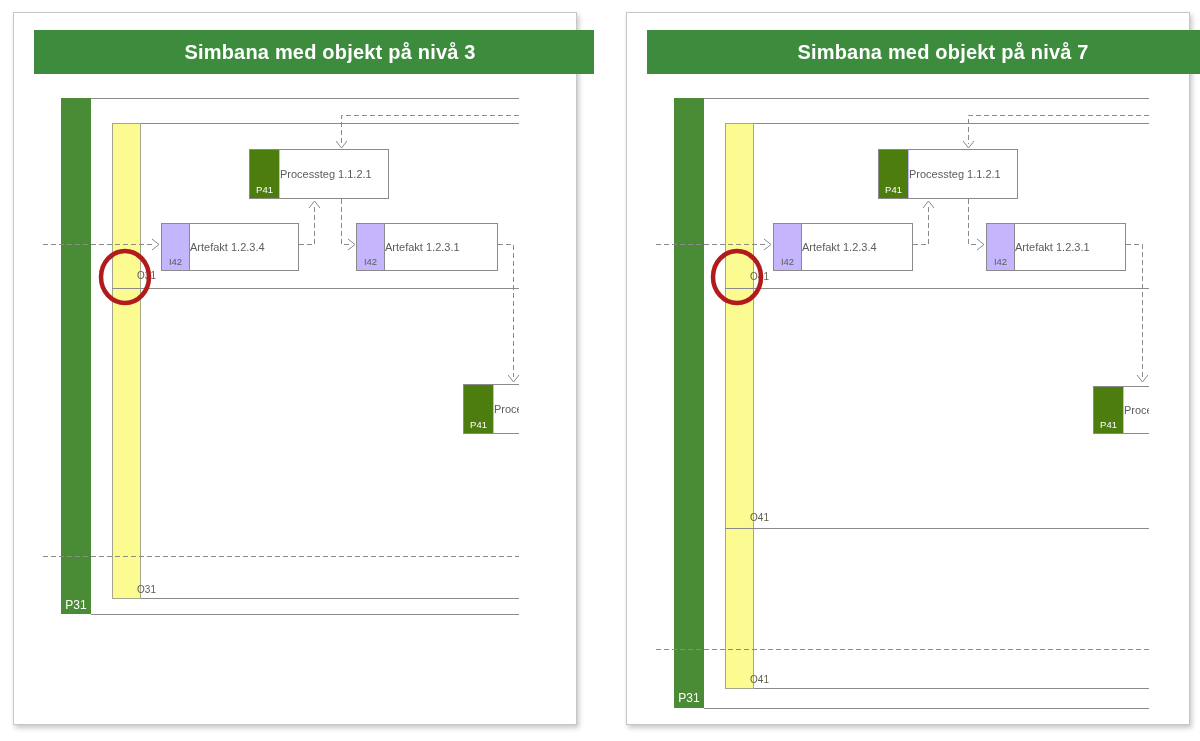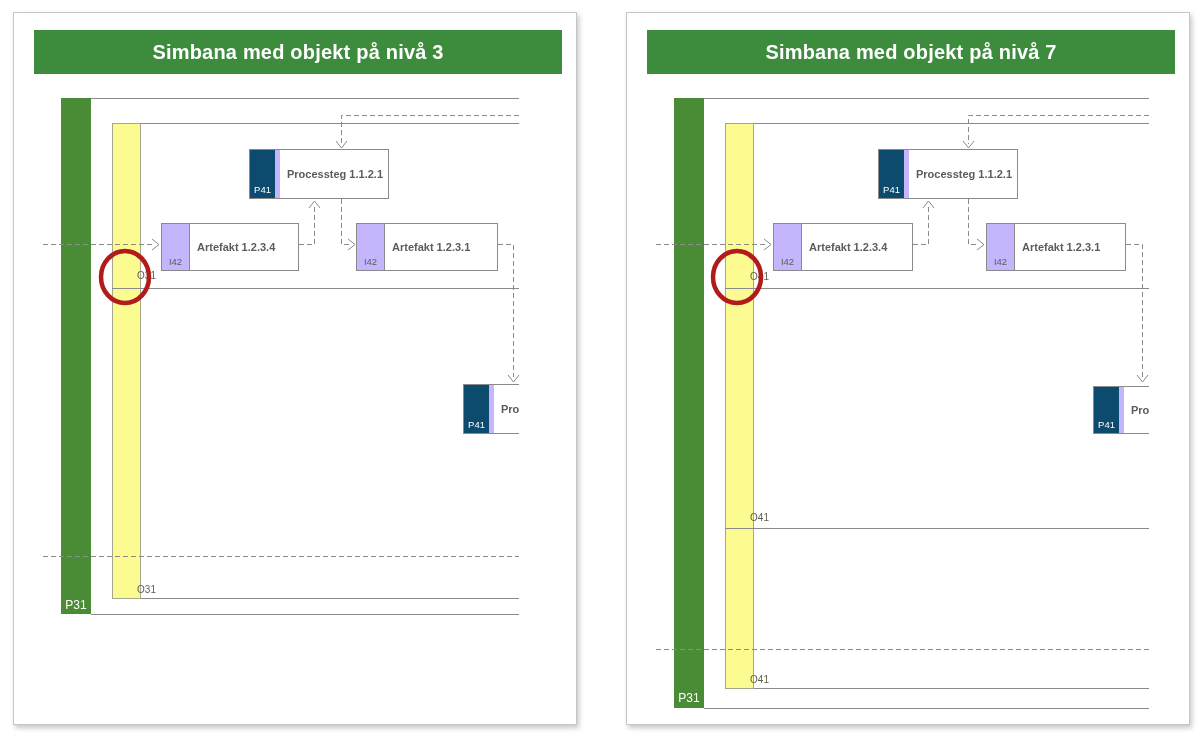--- a/index.html
+++ b/index.html
@@ -12,21 +12,21 @@
     position:absolute;top:12px;width:562px;height:711px;
     background:#fff;border:1px solid #c6c6c6;
     box-shadow:2px 3px 5px rgba(0,0,0,.22);
   }
   .card.left{left:13px}
   .card.right{left:626px}
 
   .titlebar{
     position:absolute;left:20px;top:17px;width:528px;height:44px;
     background:#3D8B3D;color:#fff;font-weight:bold;font-size:20px;
-    display:flex;align-items:center;justify-content:center;letter-spacing:.2px;
+    display:flex;align-items:center;justify-content:center;letter-spacing:.2px;padding-left:32px;
   }
 
   .bar-green{position:absolute;left:47px;top:85px;width:30px;background:#4A8C36;z-index:0}
   .left  .bar-green{height:516px}
   .right .bar-green{height:610px}
 
   .lane-yellow{
     position:absolute;left:98px;top:110px;width:29px;background:#FBFB92;
     border:1px solid #A6A68C;box-sizing:border-box;z-index:0;
   }
@@ -46,25 +46,25 @@
 
   .node{
     position:absolute;background:#fff;border:1px solid #8a8a8a;
     box-sizing:border-box;display:flex;z-index:3;overflow:hidden;
   }
   .node.clipped{border-right:none}
   .node .tag{
     flex:0 0 30px;display:flex;align-items:flex-end;justify-content:center;
     padding-bottom:3px;font-size:9.5px;box-sizing:border-box;
   }
-  .node .tag.green{background:#0c4a6e;color:#fff;border-right:5px solid #c4b5fd}
+  .node .tag.green{background:#4d7c0f;color:#fff;border-right:1px solid #c4b5fd}
   .node .tag.tan{flex:0 0 28px;background:#c4b5fd;color:#5C5C5C;border-right:1px solid #8a8a8a}
   .node .body{
-    flex:1;display:flex;align-items:center;padding-left:7px;
-    font-size:11px;color:#5C5C5C;white-space:nowrap;overflow:hidden;font-weight:bold;
+    flex:1;display:flex;align-items:center;
+    font-size:11px;color:#5C5C5C;white-space:nowrap;overflow:hidden;
   }
 
   
   .n-proc-l{left:235px;top:136px;width:140px;height:50px}
   .n-artA-l{left:147px;top:210px;width:138px;height:48px}
   .n-artB-l{left:342px;top:210px;width:142px;height:48px}
   .n-clip-l{left:449px;top:371px;width:56px;height:50px}
   
   .n-proc-r{left:251px;top:136px;width:140px;height:50px}
   .n-artA-r{left:146px;top:210px;width:140px;height:48px}

